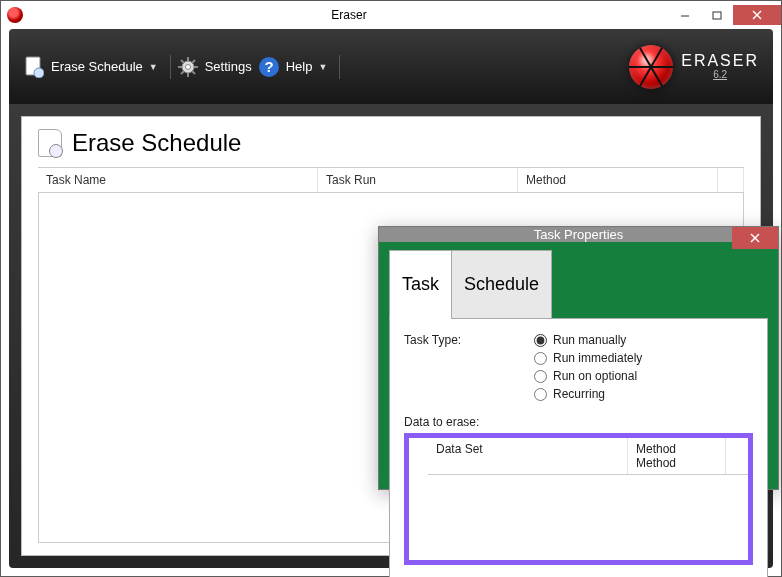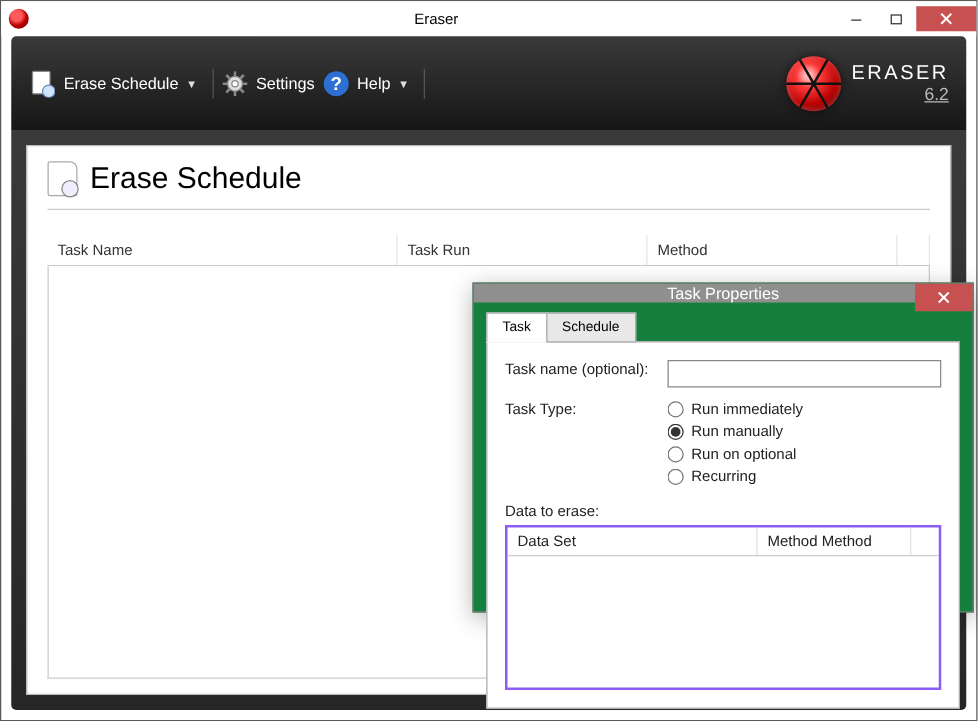--- a/index.html
+++ b/index.html
@@ -20,58 +20,58 @@
   .ribbon-item .ico { width: 22px; height: 22px; margin-right: 6px; display:flex; align-items:center; justify-content:center; }
   .ribbon-sep { width:1px; height:24px; background:#555; margin:0 6px; }
   .ribbon-caret { margin-left:6px; color:#ddd; font-size:9px; }
   .brand { position: absolute; right: 14px; top: 50%; transform: translateY(-50%); display: flex; align-items: center; gap: 8px; }
   .brand-logo { width: 44px; height: 44px; border-radius: 50%; background: radial-gradient(circle at 40% 35%, #ffb0b0 0 8%, #ff3a3a 25%, #b80000 60%, #400 100%); position: relative; box-shadow: 0 0 8px rgba(0,0,0,.6), inset 0 0 6px rgba(255,255,255,.3); }
   .brand-logo::before, .brand-logo::after { content:""; position:absolute; background:#111; }
   .brand-logo::before { left:0; right:0; top:50%; height:2px; transform:translateY(-50%) rotate(60deg); }
   .brand-logo::after  { left:0; right:0; top:50%; height:2px; transform:translateY(-50%) rotate(-60deg); }
   .brand-logo .vline { position:absolute; left:0; right:0; top:50%; height:2px; background:#111; transform:translateY(-50%); }
   .brand-text { color:#fff; font-size:16px; letter-spacing:2px; line-height:1; }
-  .brand-ver  { color:#bbb; font-size:14px; text-align:right;text-decoration:underline; }
+  .brand-ver  { color:#bbb; font-size:10px; text-align:center;text-decoration:underline; }
 
   
   .main-wrap { position:absolute; left:8px; right:8px; top:103px; bottom:8px; background:linear-gradient(#3a3a3a,#262626); border-radius:0 0 4px 4px; padding:12px; }
   .main { background:#fff; border:1px solid #bbb; height:100%; display:flex; flex-direction:column; padding:12px 0 0; }
   .page-title-row { display:flex; align-items:center; gap:10px; padding:0 16px 10px; }
   .page-icon { width:24px; height:28px; border:1px solid #aaa; border-radius:2px 6px 2px 2px; position:relative; background:#fff; }
   .page-icon::after { content:""; position:absolute; right:-2px; bottom:-2px; width:12px; height:12px; border:1px solid #888; border-radius:50%; background:#eef; }
   .page-title { font-size:24px; font-weight:400; }
   .grid-head { display:flex; border:1px solid #ccc; border-left:none; border-right:none; margin:0 16px; font-size:12px; color:#333; }
-  .grid-head > div { padding:5px 8px; border-right:1px solid #e5e5e5;margin-top:20px; }
+  .grid-head > div { padding:5px 8px; border-right:1px solid #e5e5e5; }
   .col-name { flex:0 0 280px; }
   .col-next { flex:0 0 200px; }
   .col-status { flex:1; }
   .col-scroll { flex:0 0 26px; border-right:none; }
   .grid-body { flex:1; margin:0 16px 12px; border:1px solid #ccc; border-top:none; background:#fff; }
 
   
   .watermark { position:absolute; right:20px; bottom:6px; width:70px; height:90px; opacity:.12; pointer-events:none; }
 
   
   .dialog { position:absolute; left:377px; top:225px; width:401px; height:264px; border:1px solid #777; background:#15803d; box-shadow:0 4px 18px rgba(0,0,0,.3); display:flex; flex-direction:column; }
   .dlg-title { height:30px; background:#8f8f8f; display:flex; align-items:center; justify-content:center; color:#fff; font-size:13px; position:relative; }
   .dlg-close { position:absolute; right:0; top:0; width:46px; height:22px; background:#c75050; color:#fff; display:flex; align-items:center; justify-content:center; font-size:12px; }
   .dlg-body { flex:1; padding:8px 10px 10px; display:flex; flex-direction:column; }
   .tabs { display:flex; position:relative; z-index:2; }
-  .tab { padding:5px 12px; font-size:11px; border:1px solid #aaa; background:#e8e8e8; cursor:default; position:relative; }
+  .tab { padding:23px 12px; font-size:18px; border:1px solid #aaa; background:#e8e8e8; cursor:default; position:relative; }
   .tab.active { background:#fff; border-bottom-color:#fff; }
   .tab + .tab { margin-left:-1px; }
   .tab-panel { border:1px solid #aaa; background:#fff; flex:1; margin-top:-1px; padding:14px 14px; font-size:12px; color:#222; overflow:hidden; }
   .form-row { display:flex; margin-bottom:10px; align-items:flex-start; }
   .form-label { flex:0 0 130px; }
   .form-field { flex:1; }
   .text-input { width:100%; height:22px; border:1px solid #888; background:#fff; padding:2px 4px; font-size:12px; }
   .radio-col label { display:flex; align-items:center; gap:6px; margin-bottom:4px; font-size:12px; }
   .radio-col input { accent-color:#333; }
   .section-label { margin:4px 0 4px; }
-  .inner-table { border:2px solid #8b5cf6; height:132px; background:#fff; }
+  .inner-table { border:5px solid #8b5cf6; height:132px; background:#fff;padding-left:19px; }
   .inner-head { display:flex; border-bottom:1px solid #ccc; font-size:12px; }
   .inner-head > div { padding:4px 8px; }
   .ih-dataset { flex:0 0 200px; border-right:1px solid #e2e2e2; }
   .ih-method  { flex:1; border-right:1px solid #e2e2e2; }
   .ih-scroll  { flex:0 0 22px; }
 
   svg { display:block; }
 </style>
 </head>
 <body>
@@ -186,35 +186,29 @@
           </svg>
       </div>
     </div>
     <div class="dlg-body">
       <div class="tabs">
         <div class="tab active">Task</div>
         <div class="tab">Schedule</div>
       </div>
       <div class="tab-panel">
         <div class="form-row">
-          <div class="form-label">Task name (optional):</div>
-          <div class="form-field">
-            <input class="text-input" type="text" value="" style="">
-          </div>
-        </div>
-        <div class="form-row">
           <div class="form-label">Task Type:</div>
           <div class="form-field radio-col">
             <label>
+                <input type="radio" name="tt" checked="" style="">
+                <span>Run manually</span>
+              </label>
+            <label>
                 <input type="radio" name="tt" style="">
                 <span>Run immediately</span>
-              </label>
-            <label>
-                <input type="radio" name="tt" checked="" style="">
-                <span>Run manually</span>
               </label>
             <label>
                 <input type="radio" name="tt" style="">
                 <span>Run on optional</span>
               </label>
             <label>
                 <input type="radio" name="tt" style="">
                 <span>Recurring</span>
               </label>
           </div>

